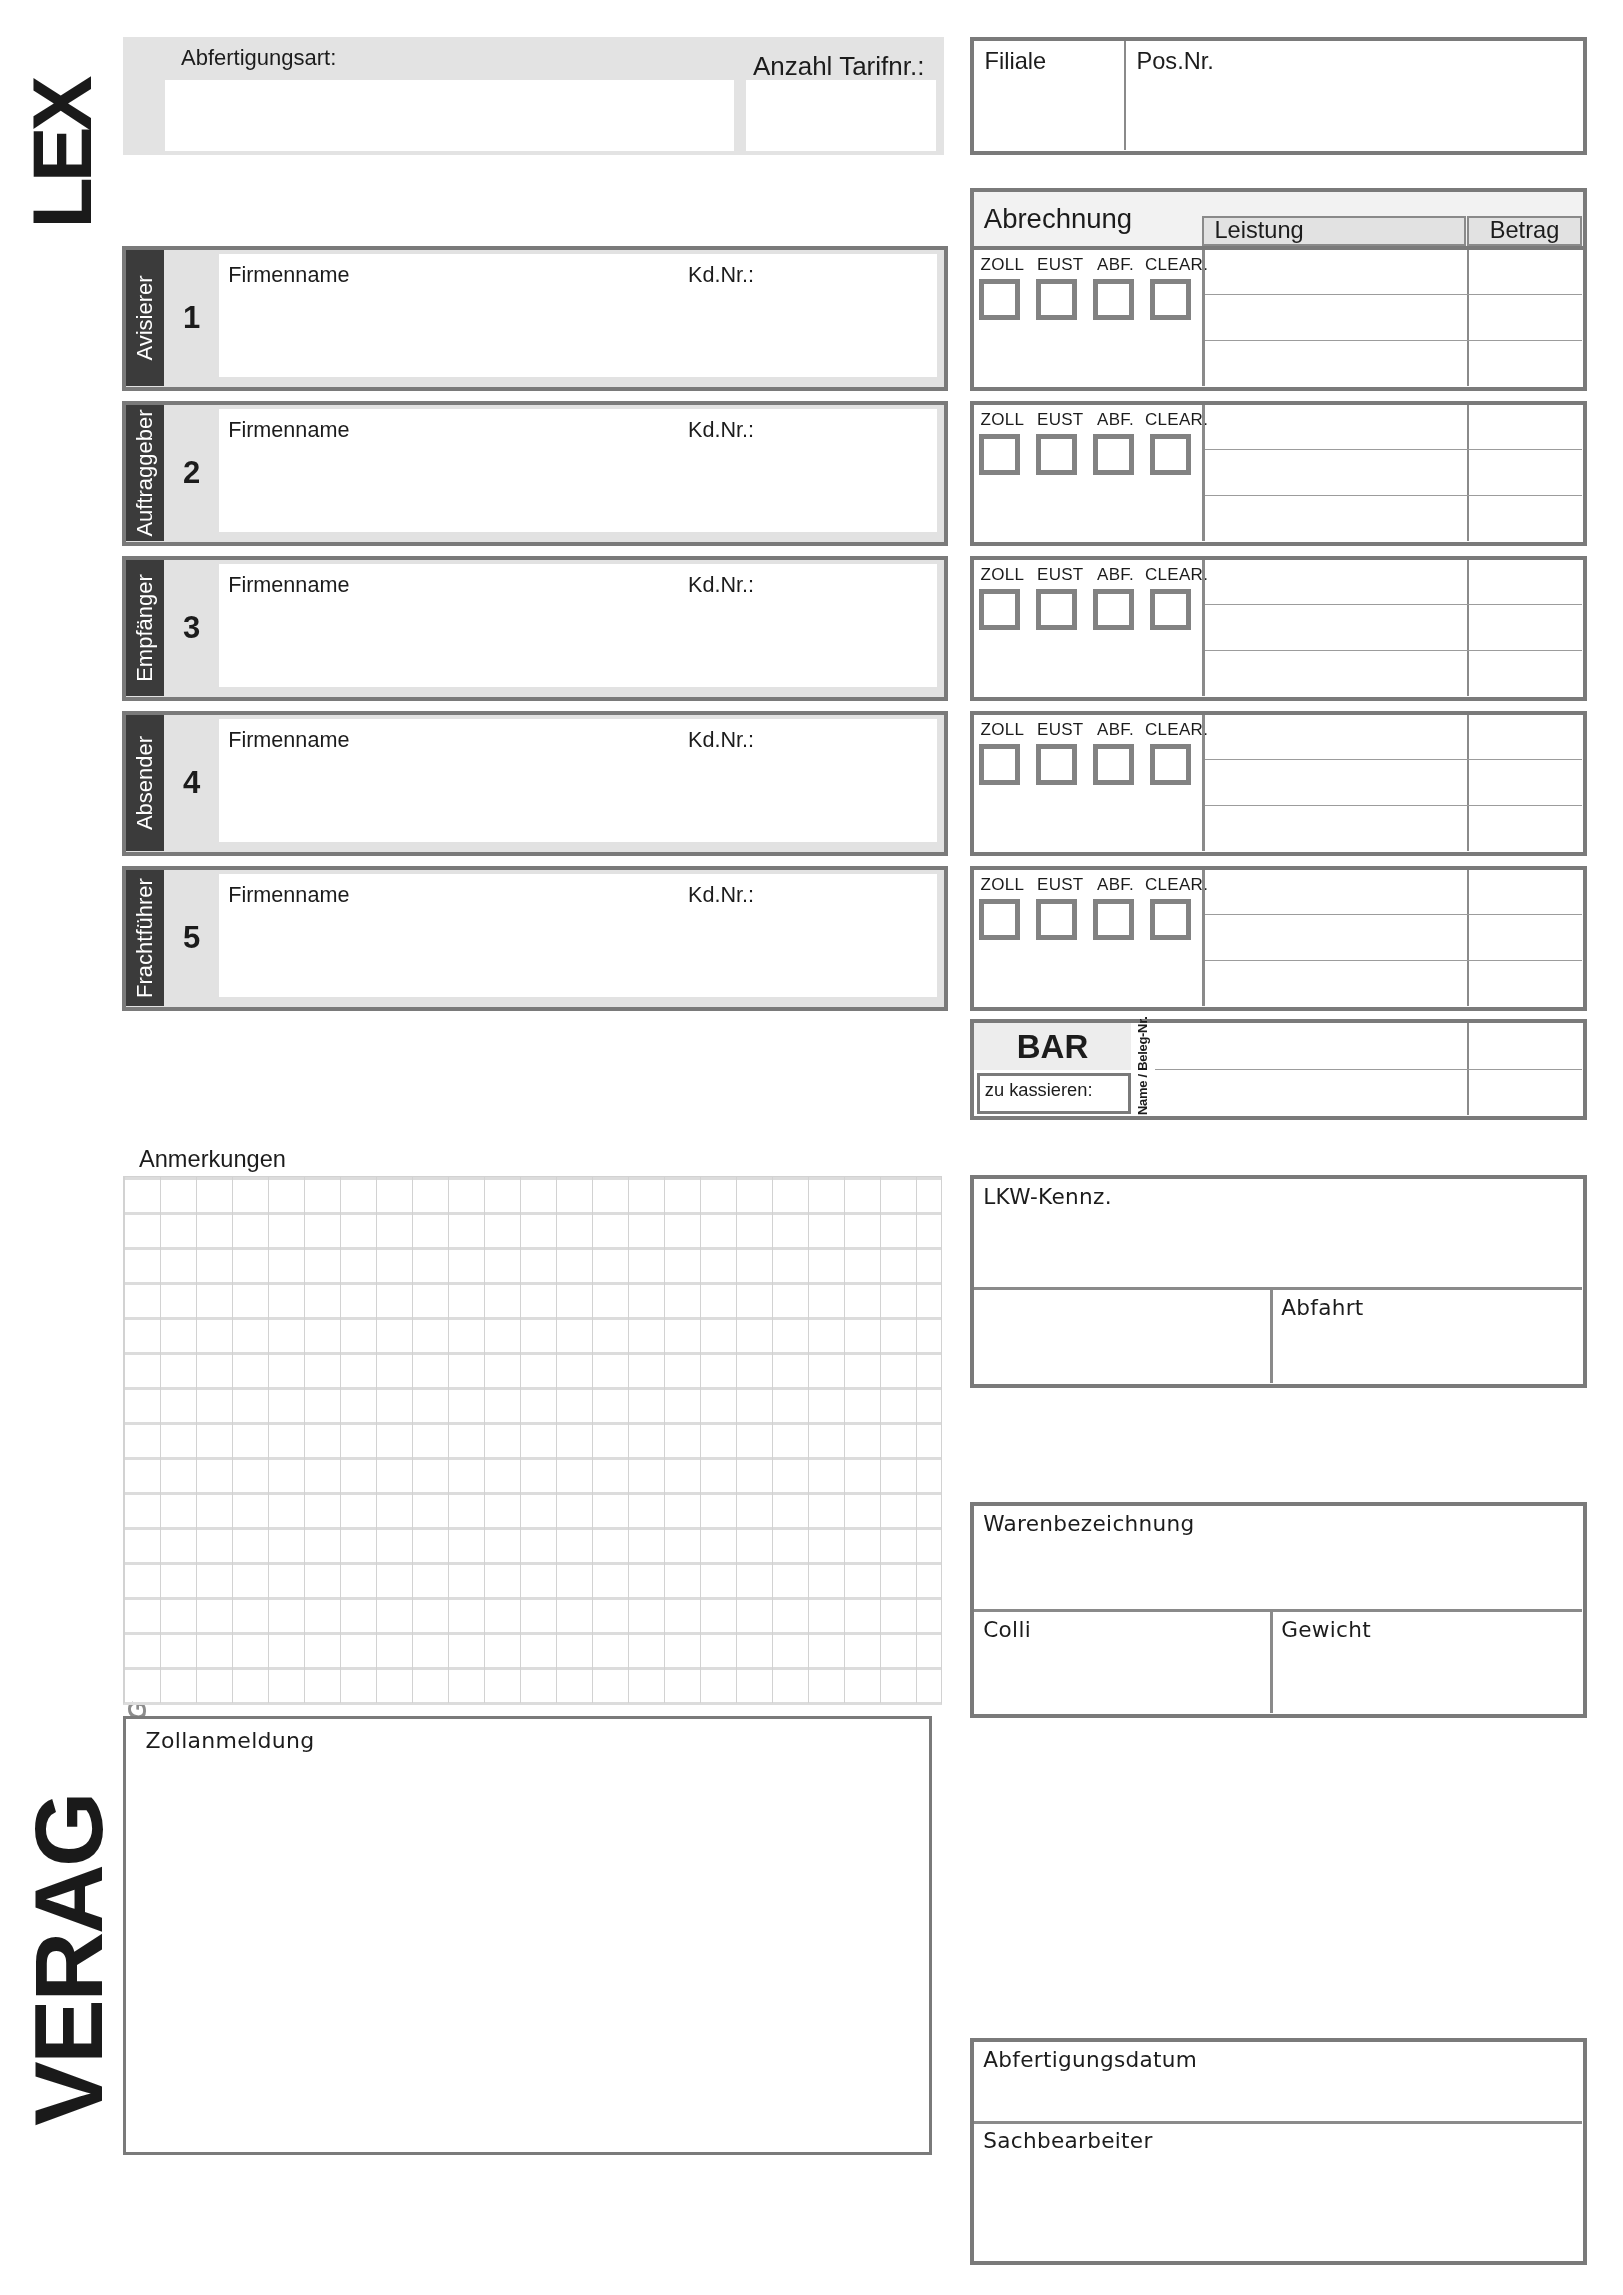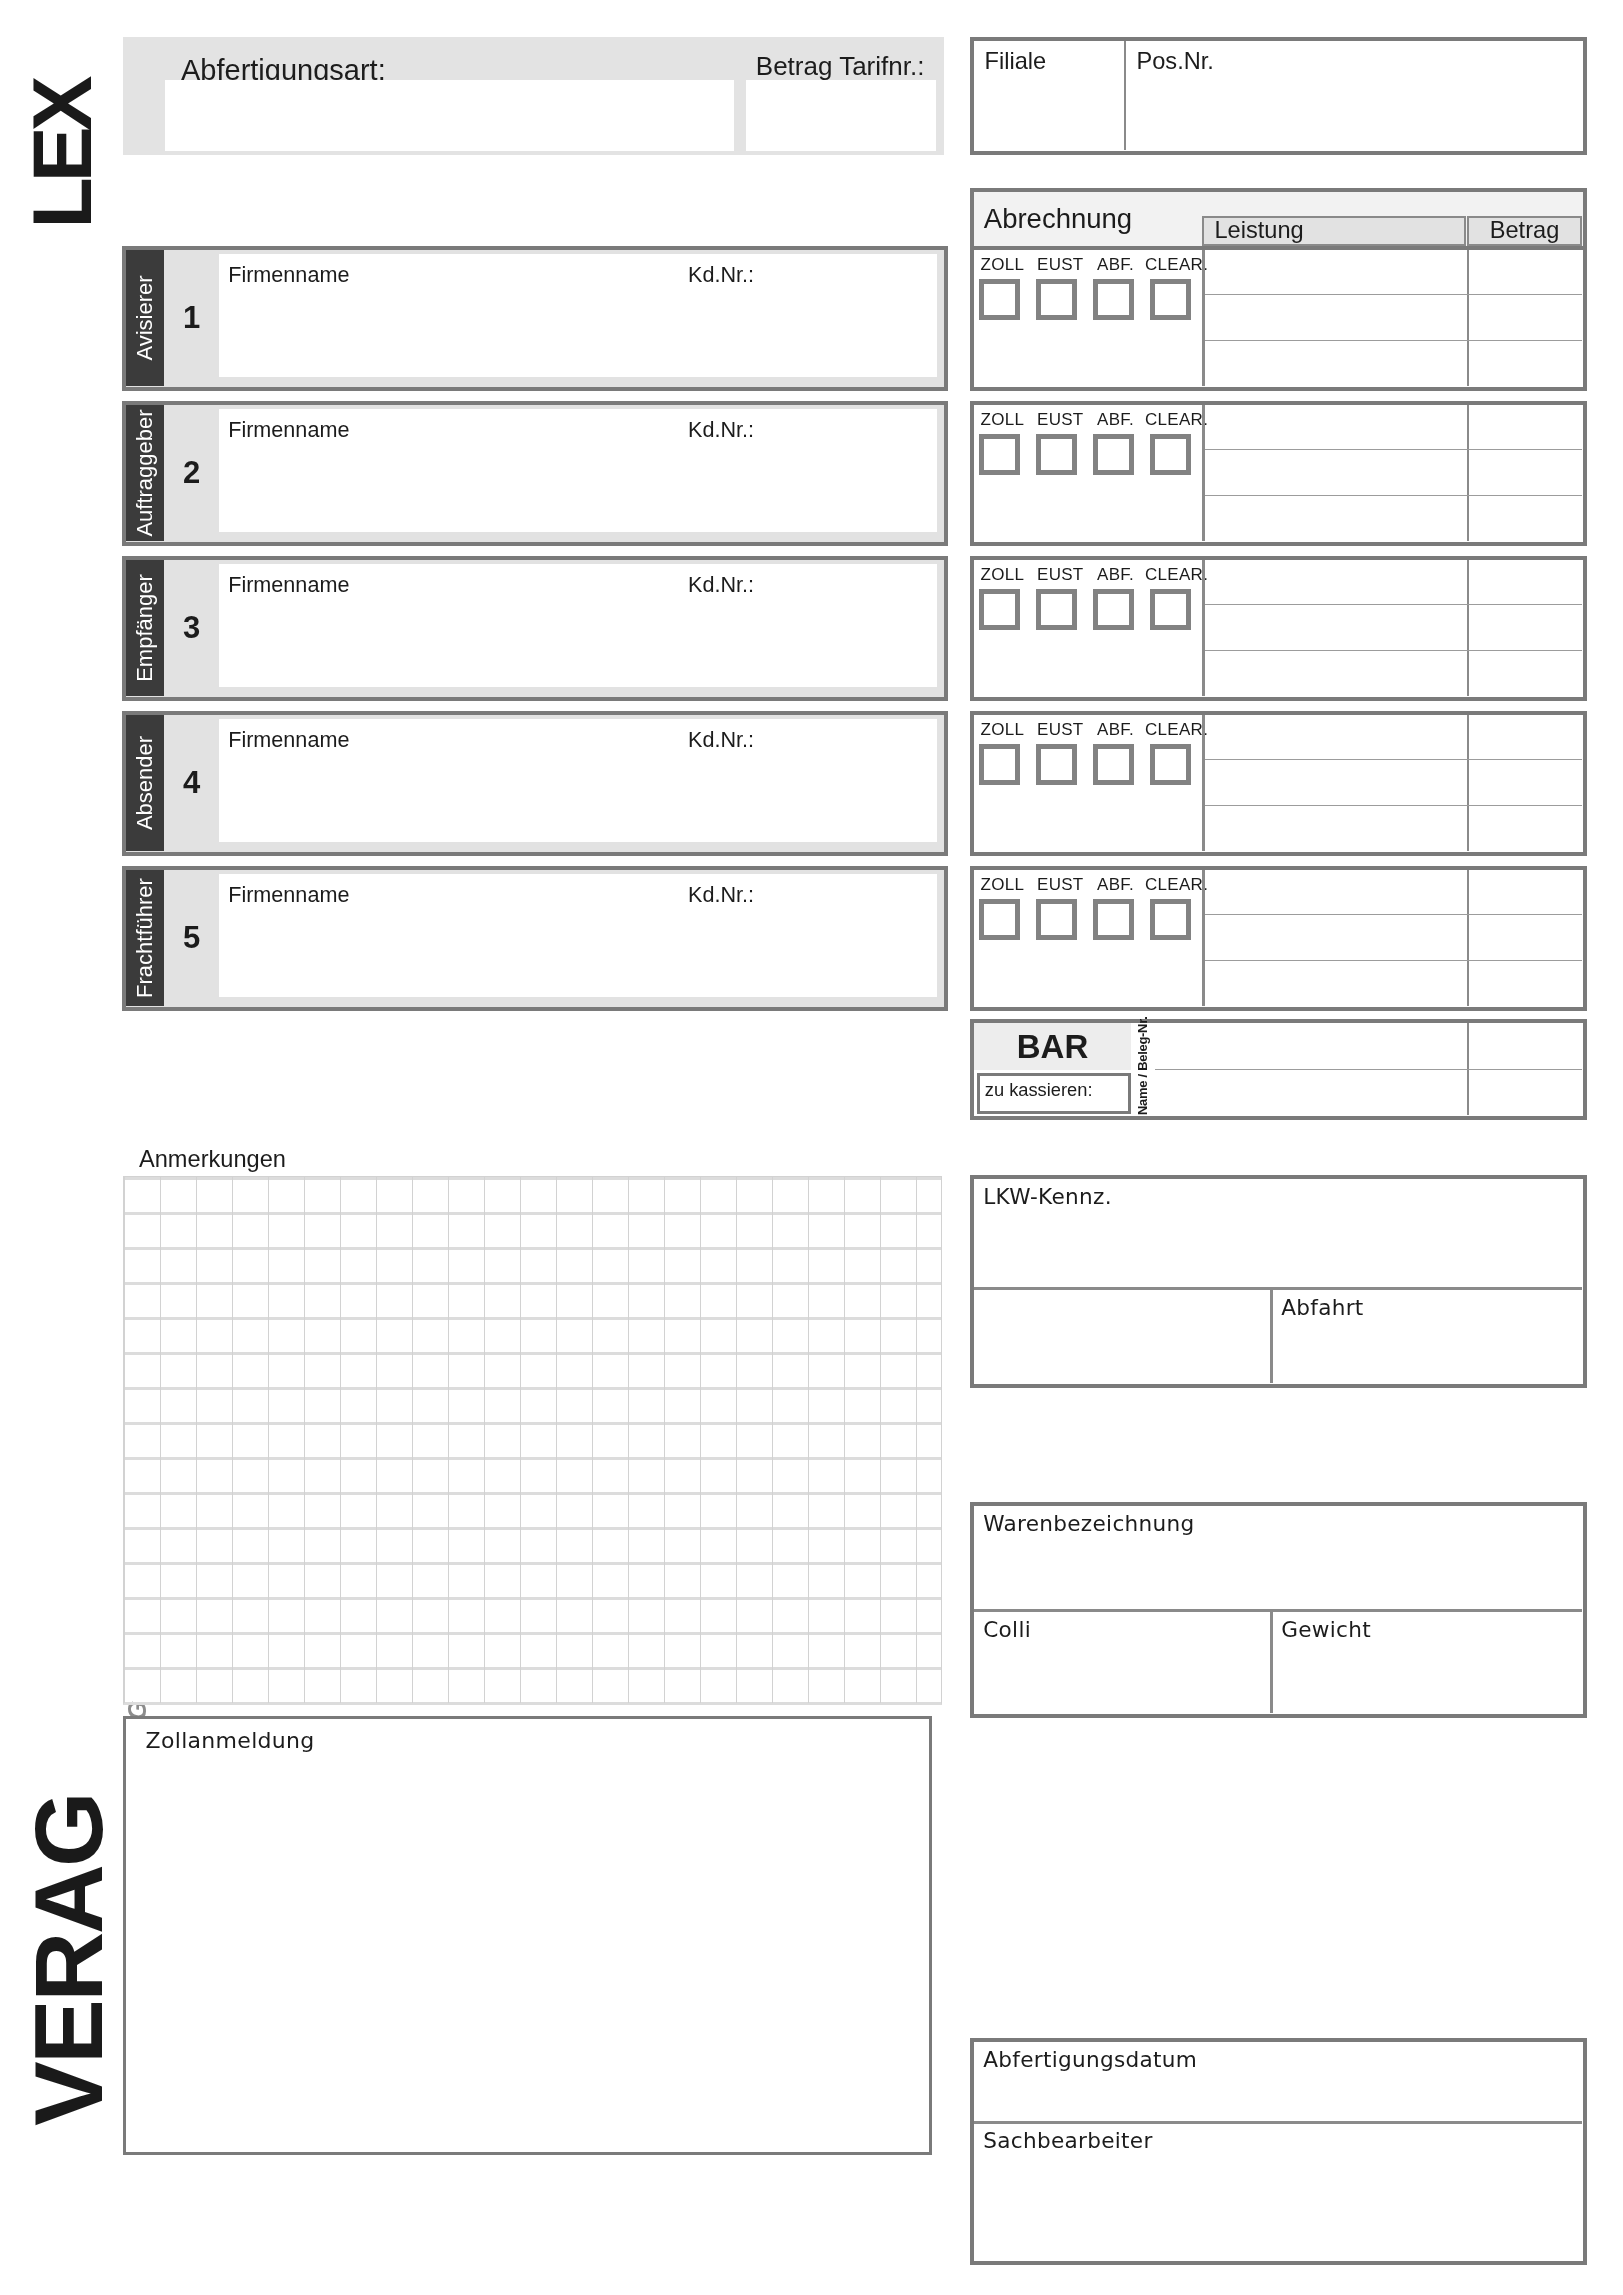--- a/index.html
+++ b/index.html
@@ -30,21 +30,21 @@
     color: #1a1a1a; line-height: 98px; text-align: center;
   }
   .sped-logo {
     left: 122px; top: 1934px; width: 249px; height: 31px;
     font-size: 25px; font-weight: bold; font-style: italic;
     letter-spacing: 3.9px; color: #8c8c8c; line-height: 31px; text-align: center;
   }
 
   
   .band { left: 123px; top: 37px; width: 821px; height: 118px; background: #e3e3e3; }
-  .band-label1 { left: 58px; top: 17px; font-size: 29px; text-align: right; }
+  .band-label1 { left: 58px; top: 8px; font-size: 22px; text-align: right; }
   .band-label2 { right: 19.6px; top: 14.4px; font-size: 26px; }
   .band-input1 { left: 42px; top: 43px; width: 569px; height: 71px; background: #fff; }
   .band-input2 { left: 623px; top: 43px; width: 190px; height: 71px; background: #fff; }
 
   
   .filiale-box { left: 970px; top: 37px; width: 617px; height: 118px;
     border: 4.6px solid #7a7a7a; background: #fff; }
   .filiale-box .vdiv { left: 150px; top: 0; width: 2px; height: 109px; background: #8a8a8a; }
   .filiale-cell  { left: 0; top: 0; width: 150px; height: 109px; }
   .posnr-cell    { left: 152px; top: 0; width: 456px; height: 109px; }
@@ -156,21 +156,21 @@
 <body>
 
 <div id="page">
 
   <div class="abs rot lex-logo">LEX</div>
   <div class="abs rot verag-logo">VERAG</div>
   <div class="abs rot sped-logo">SPEDITION AG</div>
 
   <div class="abs band">
     <span class="abs band-label1">Abfertigungsart:</span>
-    <span class="abs band-label2">Betrag Tarifnr.:</span>
+    <span class="abs band-label2">Anzahl Tarifnr.:</span>
     <div class="abs band-input1"></div>
     <div class="abs band-input2"></div>
   </div>
 
   <div class="abs filiale-box">
     <div class="abs filiale-cell">
       <span class="abs pad-label box-label">Filiale</span>
     </div>
     <div class="abs vdiv"></div>
     <div class="abs posnr-cell">

